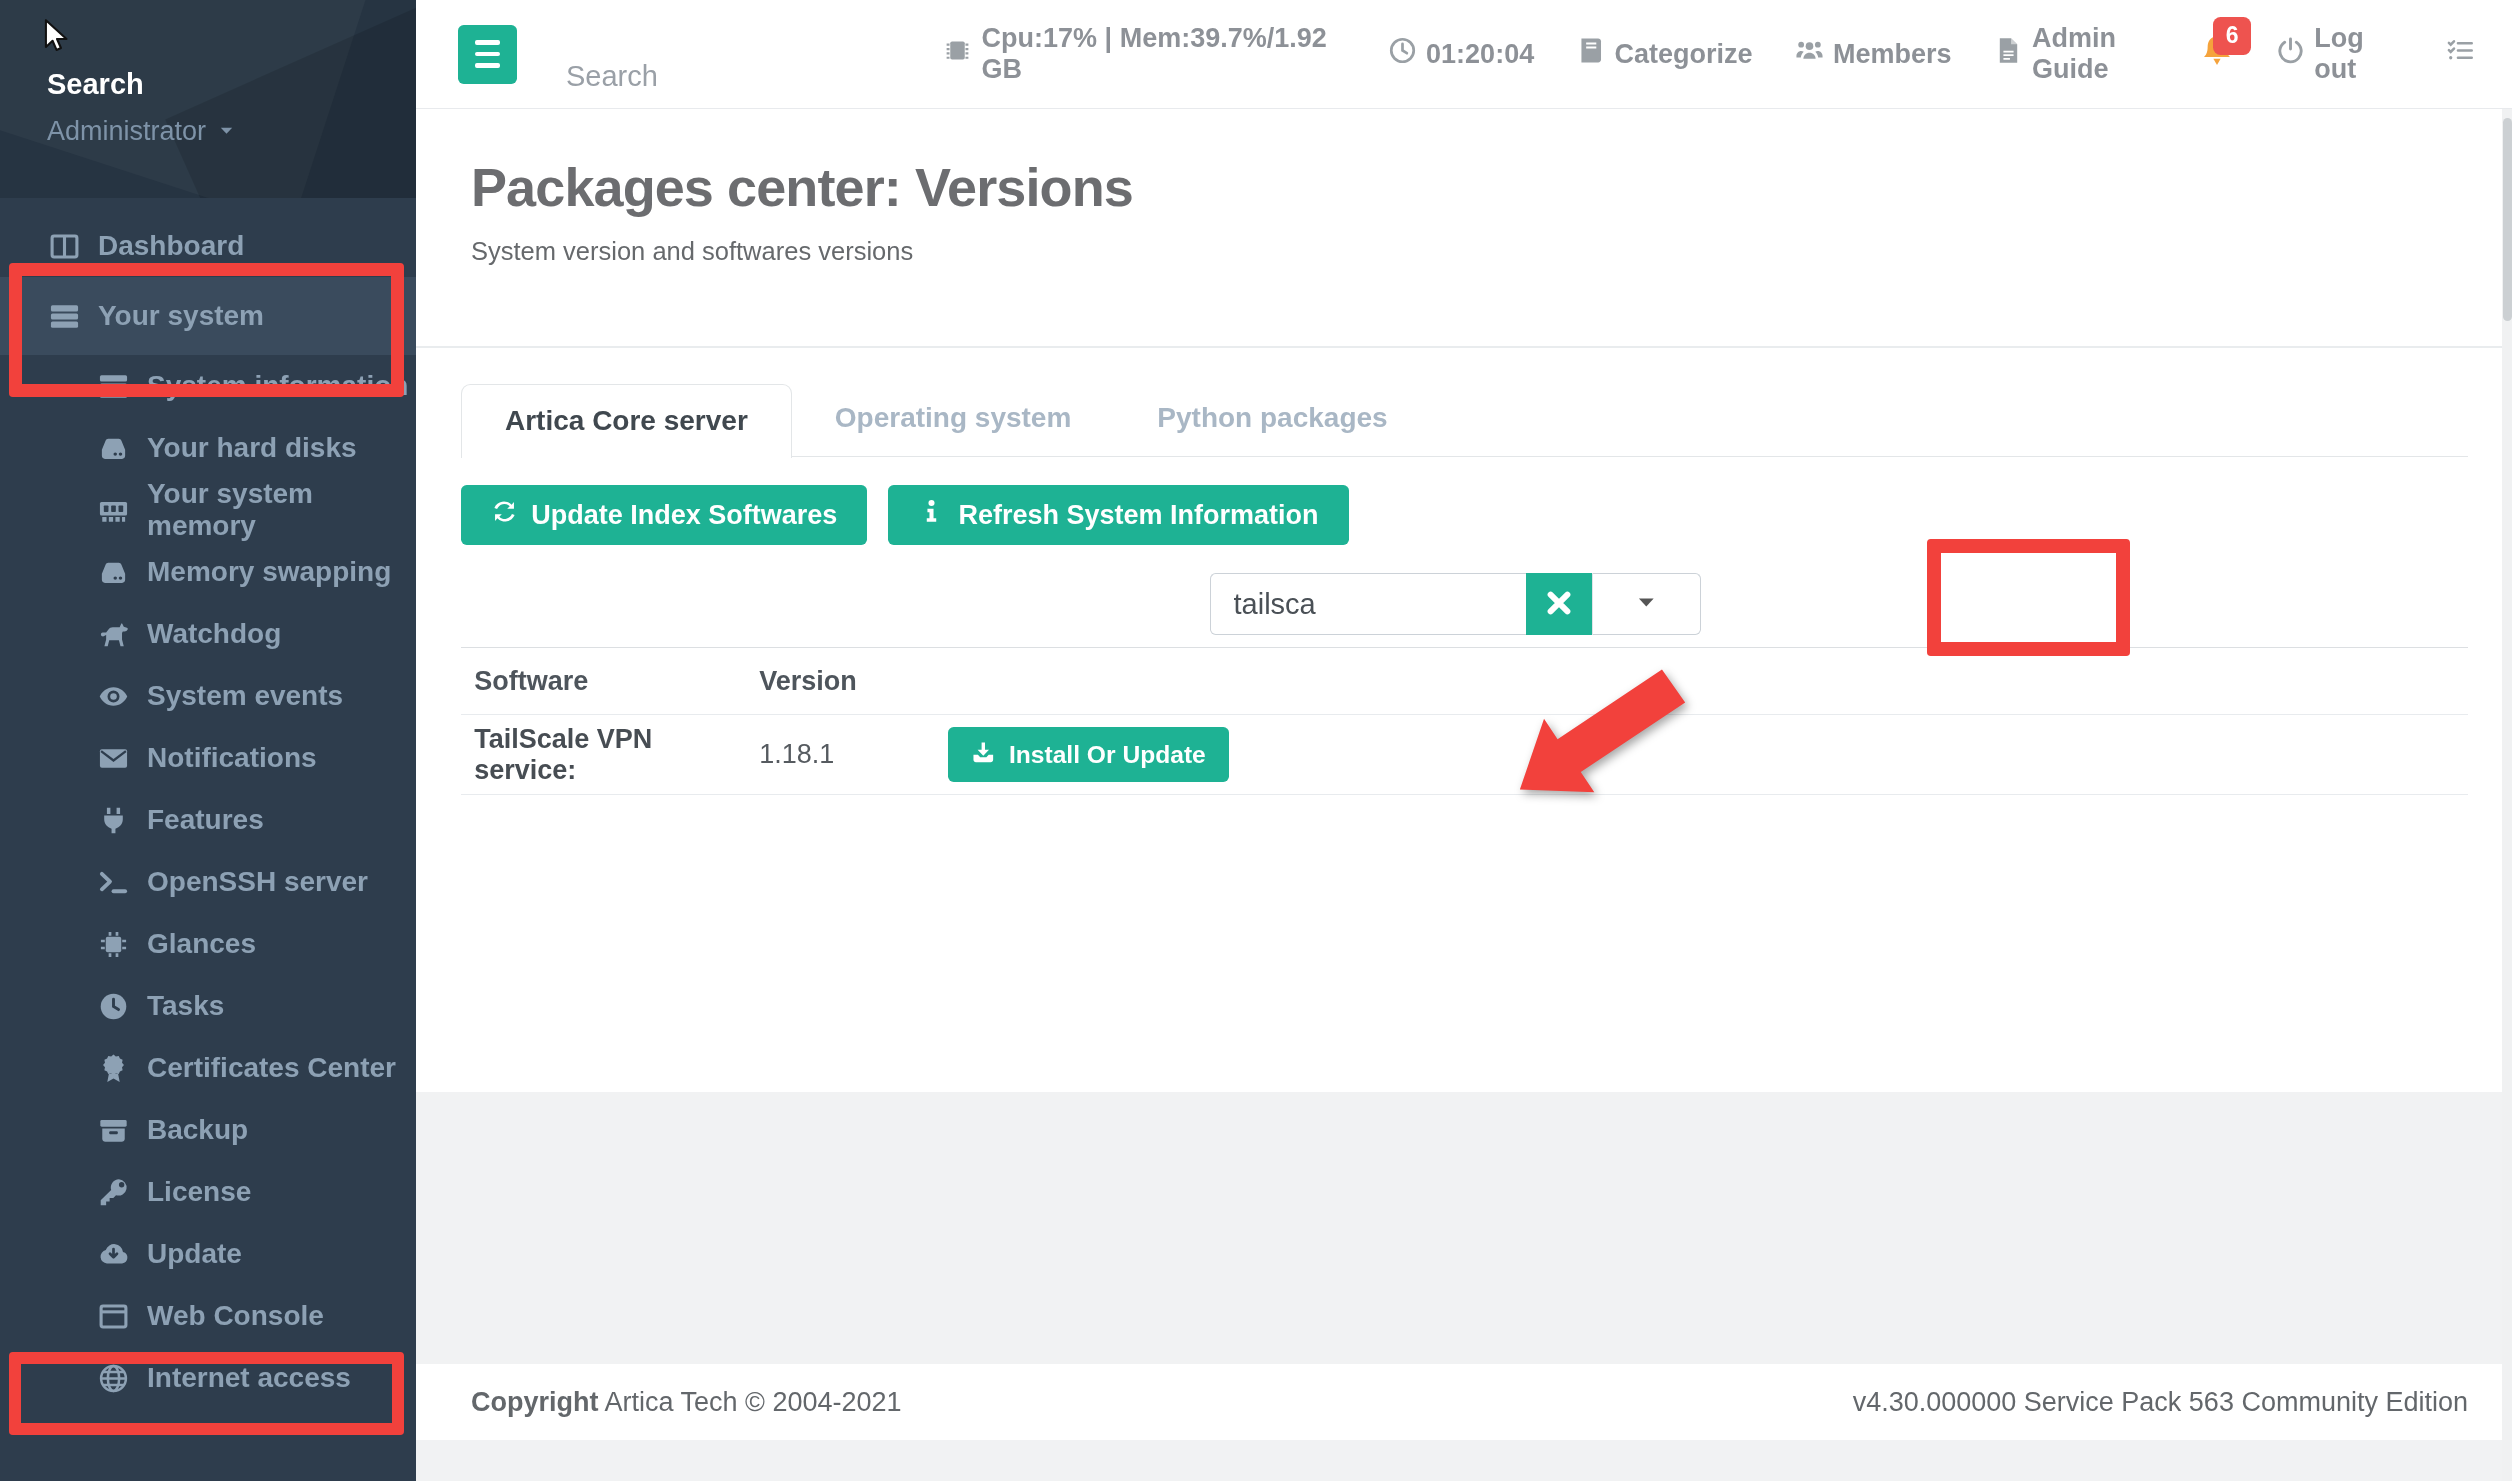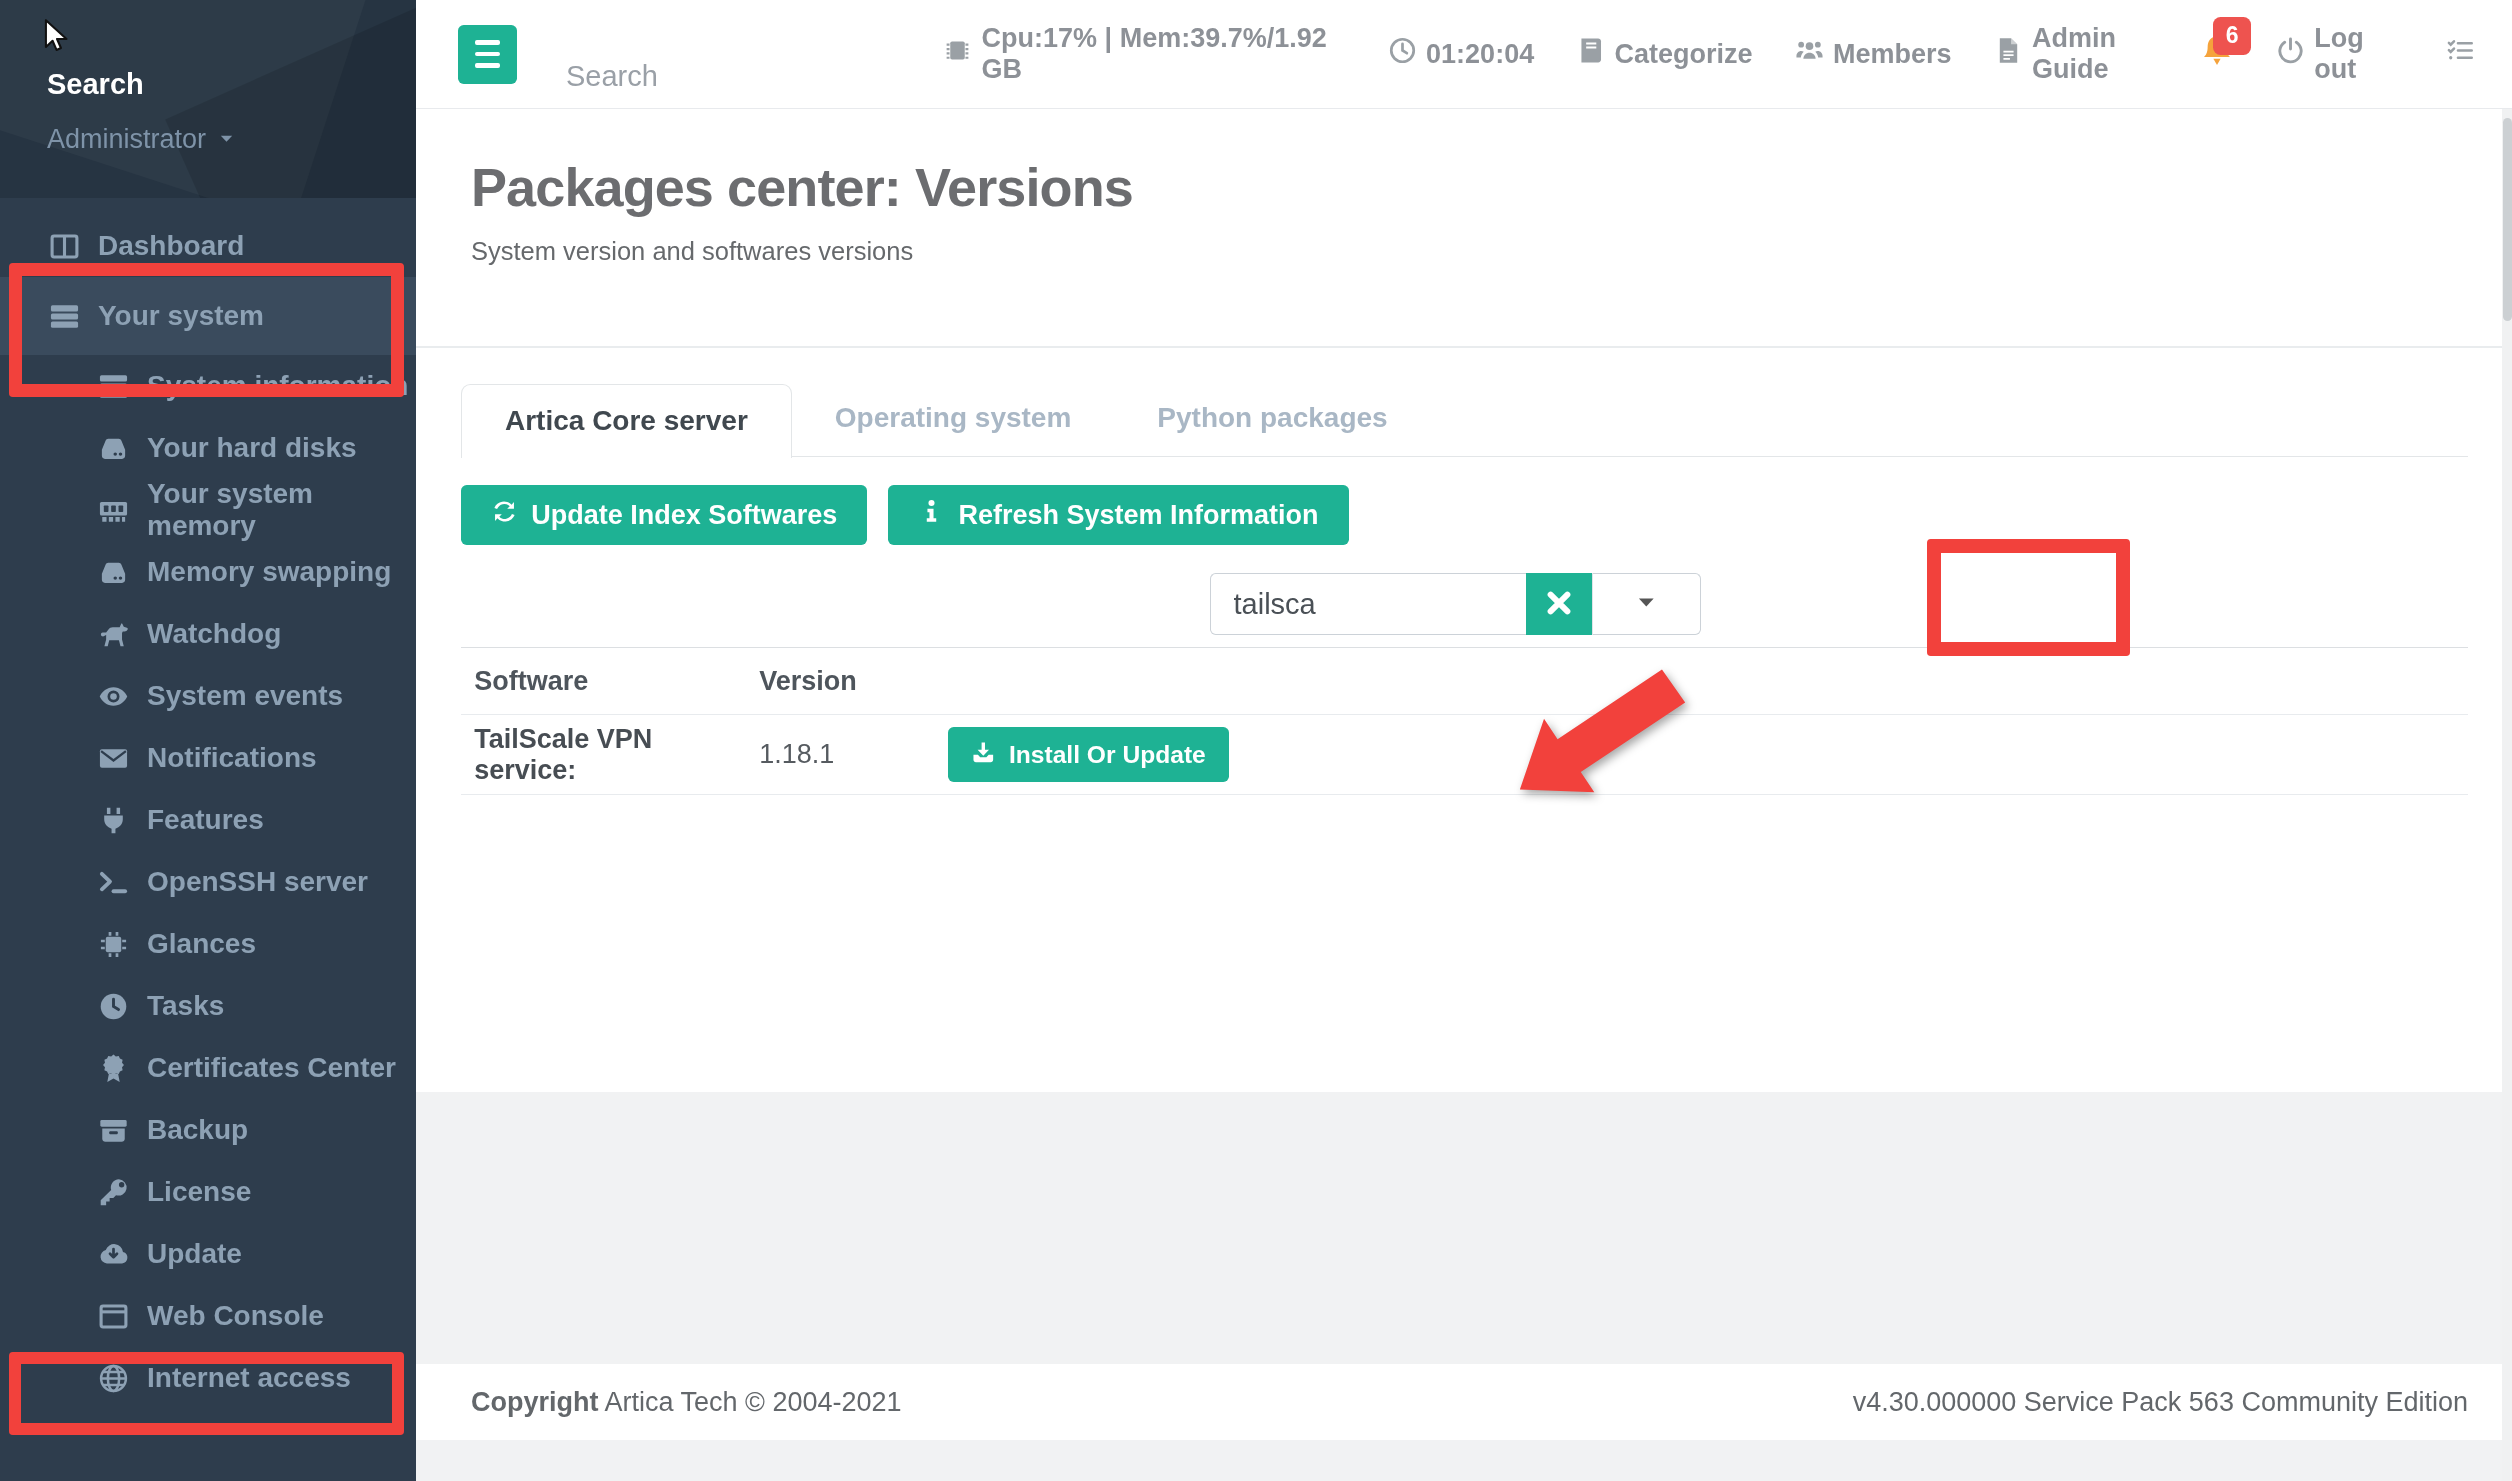--- a/index.html
+++ b/index.html
@@ -9,21 +9,21 @@
   
   .sidebar { position:absolute; left:0; top:0; width:416px; height:1482px; background:#2e3d4d; z-index:2; }
   .side-header { position:relative; height:198px; background:#263442; overflow:hidden; }
   .side-header .poly1 { position:absolute; left:-57px; top:-76px; width:397px; height:246px;
       background:rgba(255,255,255,.035); transform:rotate(18deg); }
   .side-header .poly2 { position:absolute; right:-132px; top:38px; width:340px; height:283px;
       background:rgba(0,0,0,.12); transform:rotate(-24deg); }
   .cursor { position:absolute; left:38px; top:17px; width:38px; height:38px; z-index:5; }
   .cursor svg { width:38px; height:38px; }
   .user-name { position:absolute; left:47px; top:68px; color:#fff; font-size:29px; font-weight:bold; }
-  .user-role { position:absolute; left:47px; top:124px; color:#7e93a8; font-size:27px; display:flex; align-items:center; gap:11.3px; }
+  .user-role { position:absolute; left:47px; top:116px; color:#7e93a8; font-size:27px; display:flex; align-items:center; gap:11.3px; }
   .user-role .ic svg { width:19px; height:19px; color:#7e93a8; }
 
   .side-menu { list-style:none; margin-top:17px; }
   .side-item { display:flex; align-items:center; height:62px; color:#8da1b4; font-size:28px; font-weight:600;
       padding-left:45px; cursor:pointer; position:relative; }
   .side-item .icon { width:38px; display:inline-flex; justify-content:center; margin-right:15px; flex:none; }
   .side-item .icon svg { width:31px; height:31px; }
   .side-item.sub { padding-left:94px; }
   .side-item.active { height:78px; background:#3a4b5d; }
   .side-item.highlighted { color:#ffffff; font-weight:bold; }

